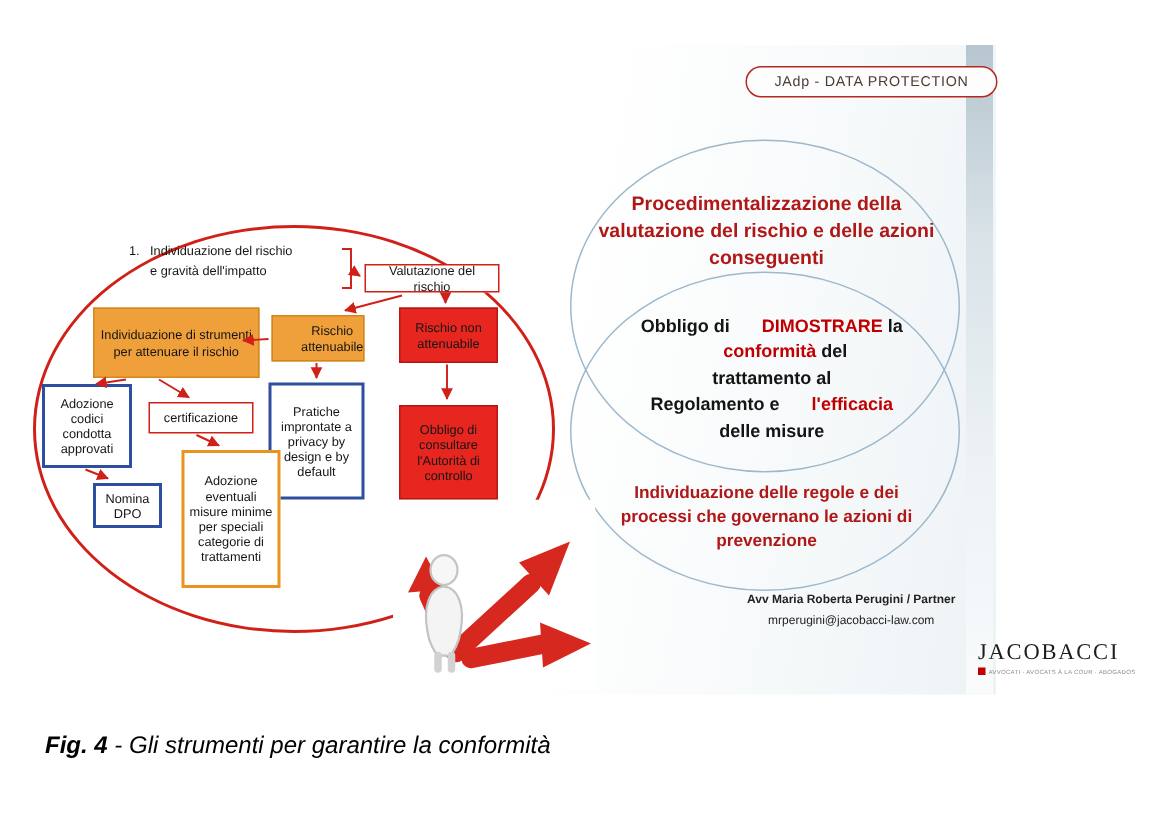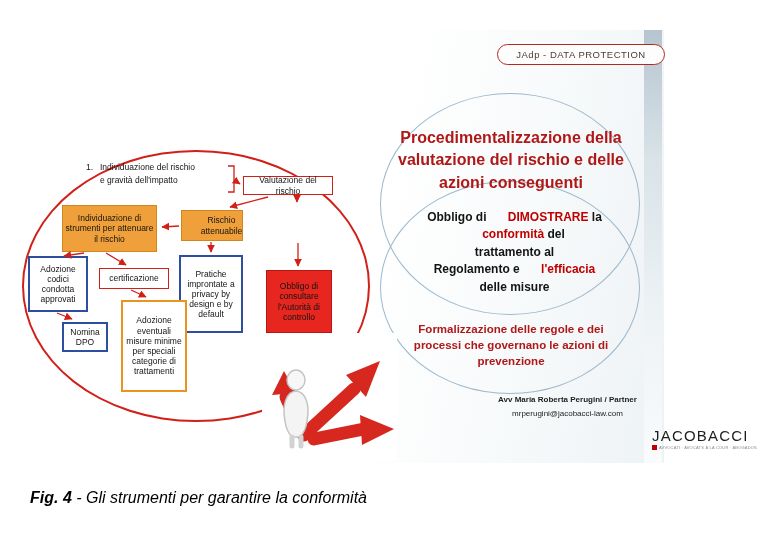--- a/index.html
+++ b/index.html
@@ -15,51 +15,51 @@
   .badge { left:497px; top:44px; width:168px; height:21px; border:1px solid #b5281e;
     border-radius:11px; display:flex; align-items:center; justify-content:center;
     font-size:9.5px; letter-spacing:.5px; color:#4a3b33; background:#fdfdfd; }
 
   .venn { border:1px solid #9db8cc; border-radius:50%; }
   .venn-top { left:380px; top:93px; width:260px; height:222px; }
   .venn-bot { left:380px; top:181px; width:260px; height:213px; }
 
   .venn-text { text-align:center; font-weight:bold; }
   .venn-red { color:#b01818; }
-  .vt1 { left:398px; top:127px; width:226px; font-size:16px; line-height:1.4; }
+  .vt1 { left:398px; top:127px; width:226px; font-size:13px; line-height:1.4; }
   .vt2 { left:412px; top:209px; width:205px; font-size:12px; line-height:1.45; color:#141414; font-weight:bold; text-align:center; }
   .vt2 .red { color:#c00000;padding-left:18px; }
   .vt3 { left:402px; top:321px; width:218px; font-size:11.5px; line-height:1.4; }
 
   .attr-name { left:450px; top:395px; width:235px; text-align:center; font-size:8px; font-weight:bold; color:#222; }
   .attr-email { left:450px; top:409px; width:235px; text-align:center; font-size:8px; color:#222; }
 
   .red-ellipse { left:22px; top:150px; width:348px; height:272px; border:2px solid #d02018; border-radius:50%; }
 
   .steps { left:86px; top:161px; width:155px; font-size:8.5px; line-height:1.5; color:#141414; }
   .steps .num { display:inline-block; width:14px; }
   .steps .indent { margin-left:14px; }
 
   .fbox { display:flex; align-items:center; justify-content:center; text-align:center;
     font-size:8.5px; line-height:1.2; color:#141414; background:#fff; padding:2px; }
   .b-val { left:243px; top:176px; width:90px; height:19px; border:1px solid #d02018; }
-  .b-ind { left:62px;  top:205px; width:95px; height:47px; background:#f0a03a; border:1px solid #cf881e; }
+  .b-ind { left:62px;  top:205px; width:111px; height:47px; background:#f0a03a; border:1px solid #cf881e; }
   .b-ra  { left:181px; top:210px; width:62px; height:31px; background:#f0a03a; border:1px solid #cf881e;padding-left:21px; }
   .b-rn  { left:266px; top:205px; width:66px; height:37px; background:#e7261f; border:1px solid #b51712; }
   .b-ac  { left:28px;  top:256px; width:60px; height:56px; border:2px solid #2e4ea0; }
   .b-ce  { left:99px;  top:268px; width:70px; height:21px; border:1.5px solid #d02018; }
   .b-pr  { left:179px; top:255px; width:64px; height:78px; border:2px solid #2e4ea0; }
   .b-ob  { left:266px; top:270px; width:66px; height:63px; background:#e7261f; border:1px solid #b51712; }
   .b-no  { left:62px;  top:322px; width:46px; height:30px; border:2px solid #2e4ea0; }
   .b-mi  { left:121px; top:300px; width:66px; height:92px; border:2px solid #e8941f; }
 
   .connectors { left:0; top:0; width:775px; height:559px; pointer-events:none; }
   .crossroads { left:262px; top:333px; width:135px; height:128px; }
 
-  .logo-word { left:652px; top:427px; width:120px; font-family:Liberation Sans, sans-serif;
+  .logo-word { left:652px; top:427px; width:120px; font-family:Liberation Serif, serif;
     font-size:15px; letter-spacing:1.2px; color:#1d1d1b; }
   .logo-sub { left:652px; top:445px; width:120px; display:flex; align-items:center; gap:2px; }
   .logo-square { width:5px; height:5px; background:#c00000; flex:0 0 auto; }
   .logo-tag { font-size:4px; color:#8a8a8a; letter-spacing:.2px; white-space:nowrap; overflow:hidden; }
 
   .caption { left:30px; top:489px; font-size:16px; font-style:italic; color:#000; }
   .caption .figlabel { font-weight:bold; }
 </style>
 </head>
 <body>
@@ -79,35 +79,36 @@
   <div class="abs venn-text venn-red vt1">Procedimentalizzazione della valutazione del rischio e delle azioni conseguenti</div>
 
   <div class="abs vt2">
     <span>Obbligo di </span><span class="red">DIMOSTRARE</span><span> la</span><br>
     <span class="red">conformità</span><span> del</span><br>
     <span>trattamento al</span><br>
     <span>Regolamento e </span><span class="red">l'efficacia</span><br>
     <span>delle misure</span>
   </div>
 
-  <div class="abs venn-text venn-red vt3">Formalizzazione delle regole e dei processi che governano le azioni di prevenzione</div>
+  <div class="abs venn-text venn-red vt3">Individuazione delle regole e dei processi che governano le azioni di prevenzione</div>
 
   <div class="abs attr-name">Avv Maria Roberta Perugini / Partner</div>
   <div class="abs attr-email">mrperugini@jacobacci-law.com</div>
 
   <div class="abs red-ellipse"></div>
 
   <div class="abs steps">
     <div><span class="num">1.</span><span>Individuazione del rischio</span></div>
     <div class="indent">e gravità dell'impatto</div>
   </div>
 
   <div class="abs fbox b-val">Valutazione del rischio</div>
   <div class="abs fbox b-ind">Individuazione di strumenti per attenuare il rischio</div>
   <div class="abs fbox b-ra">Rischio attenuabile</div>
+  <div class="abs fbox b-rn">Rischio non attenuabile</div>
   <div class="abs fbox b-ac">Adozione codici condotta approvati</div>
   <div class="abs fbox b-ce">certificazione</div>
   <div class="abs fbox b-pr">Pratiche improntate a privacy by design e by default</div>
   <div class="abs fbox b-ob">Obbligo di consultare l'Autorità di controllo</div>
   <div class="abs fbox b-no">Nomina DPO</div>
   <div class="abs fbox b-mi">Adozione eventuali misure minime per speciali categorie di trattamenti</div>
 
   <svg class="abs connectors" viewBox="0 0 775 559">
     <defs>
       <marker id="ah" markerWidth="7" markerHeight="7" refX="5.5" refY="3" orient="auto">

